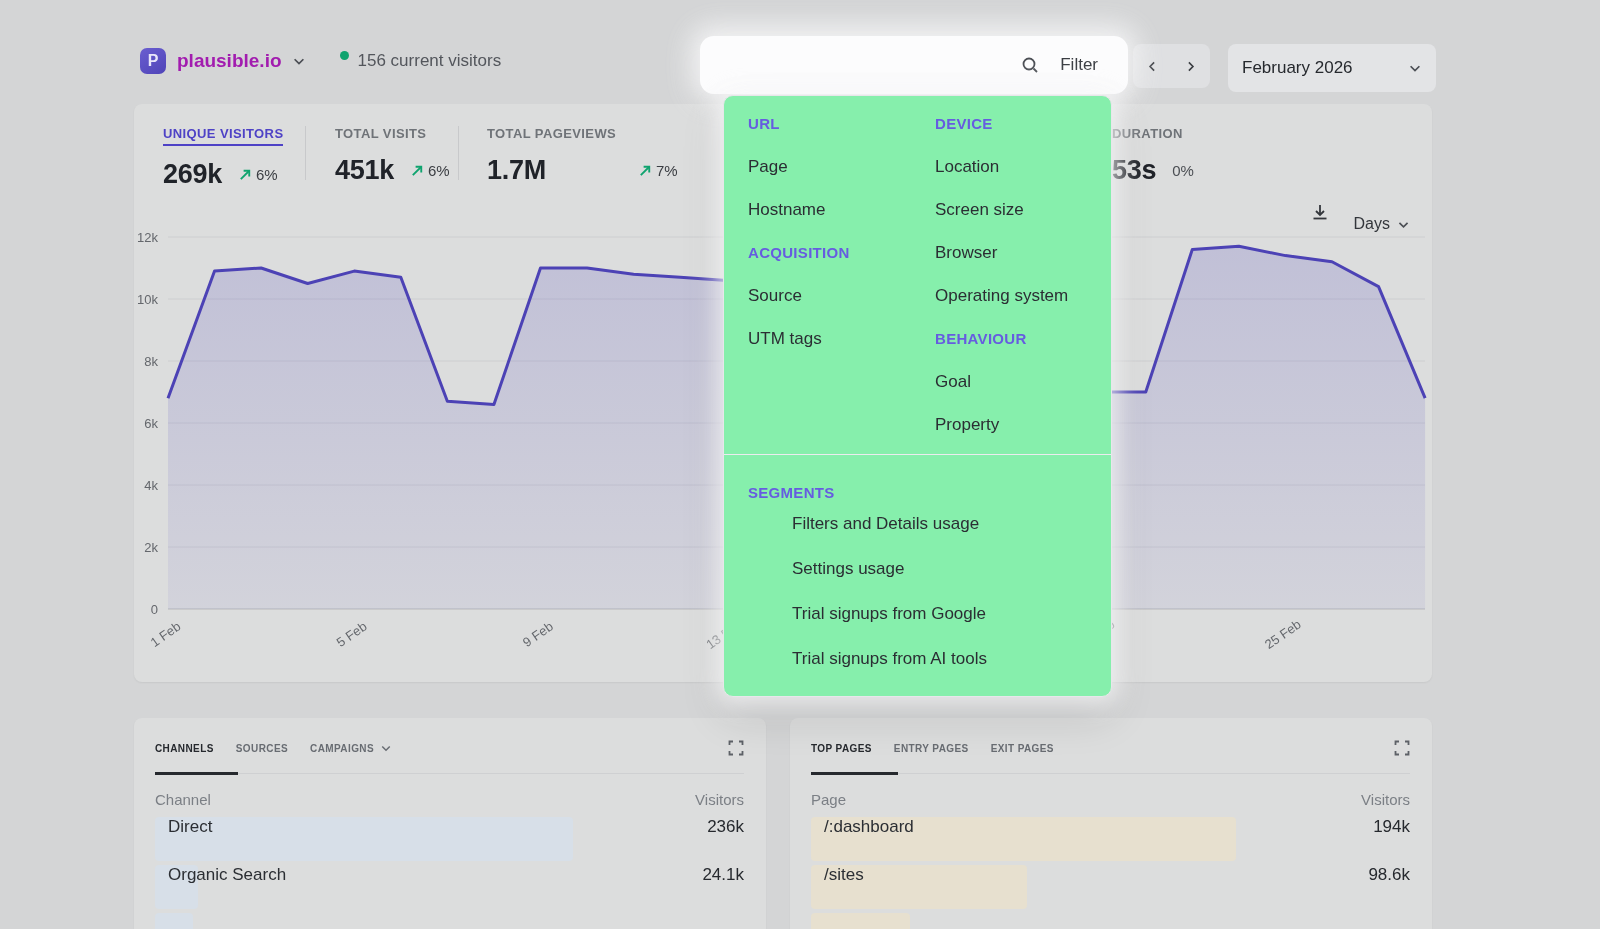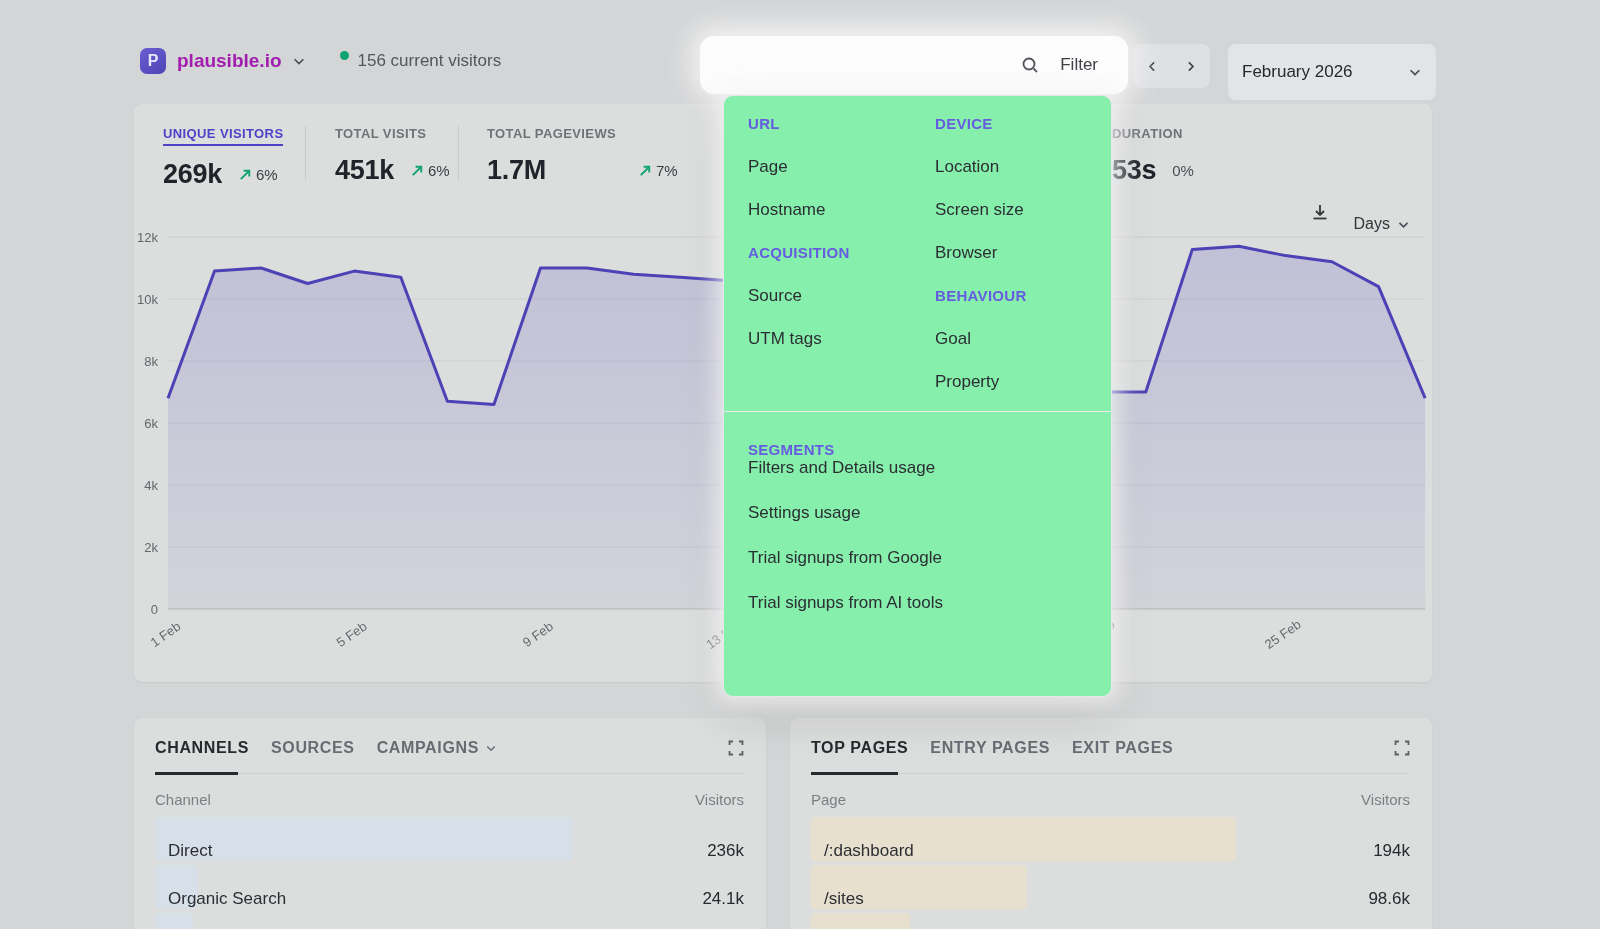--- a/index.html
+++ b/index.html
@@ -15,21 +15,21 @@
   .site-name { font-size:19px; font-weight:bold; color:#a21caf; margin-left:11px; }
   .hdr-chev { margin-left:10px; color:#4b4e54; display:flex; }
   .live { display:flex; align-items:flex-start; margin-left:34px; }
   .live-dot { width:9px; height:9px; border-radius:50%; background:#0fa36e; margin-right:9px; }
   .live-label { font-size:17px; color:#53565c; }
 
   .nav-arrows { position:absolute; left:1133px; top:44px; width:77px; height:44px; background:#dfe0e2;
                 border-radius:8px; display:flex; }
   .nav-arrows button { flex:1; background:none; border:none; color:#3a3d42; display:flex; align-items:center;
                 justify-content:center; cursor:pointer; }
-  .month-btn { position:absolute; left:1228px; top:44px; width:208px; height:56px; background:#e3e4e6;
+  .month-btn { position:absolute; left:1228px; top:44px; width:208px; height:48px; background:#e3e4e6;
                border-radius:8px; border:none; display:flex; align-items:center; font-size:17px; color:#26292e;
                padding:0 14px; cursor:pointer; font-family:inherit; }
   .month-btn .lbl { flex:1; text-align:left; }
   .month-btn svg { color:#4b4e54; }
 
   
   .main-card { position:absolute; left:134px; top:104px; width:1298px; height:578px; background:#dcdddd;
                border-radius:8px; box-shadow:0 1px 2px rgba(0,0,0,0.06); }
   .stat { position:absolute; top:20px; }
   .stat .slabel { font-size:13px; font-weight:bold; letter-spacing:0.03em; color:#6f7378; white-space:nowrap; }
@@ -52,30 +52,30 @@
   .line { fill:none; stroke:#4c42b5; stroke-width:3; stroke-linejoin:round; }
   .area { fill:url(#agrad); }
   .ylab, .xlab { font-size:13px; fill:#64676c; font-family:"Liberation Sans","DejaVu Sans",sans-serif; }
 
   
   .tbl-card { position:absolute; top:718px; height:260px; background:#dcdddd; border-radius:8px;
               padding:18px 22px 0 21px; box-shadow:0 1px 2px rgba(0,0,0,0.06); }
   .tbl-card.left { left:134px; width:632px; }
   .tbl-card.right { left:790px; width:642px; }
   .tabs { display:flex; align-items:center; height:24px; }
-  .tab { font-size:16px; font-weight:bold; letter-spacing:0.04em; color:#686c72; margin-right:22px;
+  .tab { font-size:10px; font-weight:bold; letter-spacing:0.04em; color:#686c72; margin-right:22px;
          display:flex; align-items:center; cursor:pointer; }
   .tab.active { color:#26292e; }
   .tab svg { margin-left:6px; }
   .expand { margin-left:auto; color:#5d6167; display:flex; cursor:pointer; }
   .tab-rule { height:1px; background:#cfd0d2; margin-top:13px; position:relative; }
   .tab-rule .seg { position:absolute; left:0; top:-1px; height:3px; background:#26292e; }
   .col-head { display:flex; justify-content:space-between; font-size:15px; color:#7b7f85; margin-top:17px; }
   .rows { margin-top:9px; }
-  .trow { position:relative; height:44px; margin-bottom:4px; display:flex; align-items:flex-end;gap:31px; }
+  .trow { position:relative; height:44px; margin-bottom:4px; display:flex; align-items:flex-start;gap:31px; }
   .trow .bar { position:absolute; left:0; top:0; bottom:0; border-radius:4px; }
   .left .trow .bar { background:#d7dfe8; }
   .right .trow .bar { background:#e7e0cf; }
   .trow .rl { position:relative; font-size:17px; color:#2b2e33; padding-left:13px; }
   .trow .rv { position:relative; margin-left:auto; font-size:17px; color:#26292e; }
 
   
   .filter-bar { position:absolute; left:700px; top:36px; width:428px; height:58px; background:#fcfcfd;
                 border-radius:14px; box-shadow:0 0 26px 10px rgba(250,250,251,0.85), 0 10px 30px rgba(0,0,0,0.10);
                 display:flex; align-items:center; justify-content:flex-end; padding-right:30px; z-index:30; }
@@ -87,21 +87,21 @@
                  box-shadow:0 0 24px 8px rgba(250,250,251,0.8), 0 18px 44px rgba(0,0,0,0.14); }
   .menu-cols { display:flex; padding:6px 24px 0 24px; }
   .mcol1 { width:187px; }
   .mcol2 { flex:1; }
   .m-row { height:43px; display:flex; align-items:center; }
   .m-head { font-size:15px; font-weight:bold; letter-spacing:0.02em; color:#665ce0; }
   .m-item { font-size:17px; color:#2b2e33; cursor:pointer; }
   .m-div { border-top:1px solid #ececef; margin-top:8px; }
   .segments { padding:0 24px 16px 24px; }
   .s-head-row { height:46px; display:flex; align-items:flex-end; }
-  .s-row { height:45px; display:flex; align-items:flex-start; }
+  .s-row { height:45px; display:flex; align-items:center;margin-left:44px; }
 </style>
 </head>
 <body>
 
 <div class="site-header">
   <div class="logo">P</div>
   <div class="site-name">plausible.io</div>
   <span class="hdr-chev">
     <svg width="14" height="14" viewBox="0 0 16 16" fill="none" stroke="currentColor" stroke-width="2">
         <polyline points="3,6 8,11 13,6"></polyline>
@@ -358,20 +358,23 @@
       <div class="m-row">
           <span class="m-item">Location</span>
         </div>
       <div class="m-row">
           <span class="m-item">Screen size</span>
         </div>
       <div class="m-row">
           <span class="m-item">Browser</span>
         </div>
       <div class="m-row">
+          <span class="m-item">Operating system</span>
+        </div>
+      <div class="m-row">
           <span class="m-head">BEHAVIOUR</span>
         </div>
       <div class="m-row">
           <span class="m-item">Goal</span>
         </div>
       <div class="m-row">
           <span class="m-item">Property</span>
         </div>
     </div>
   </div>

